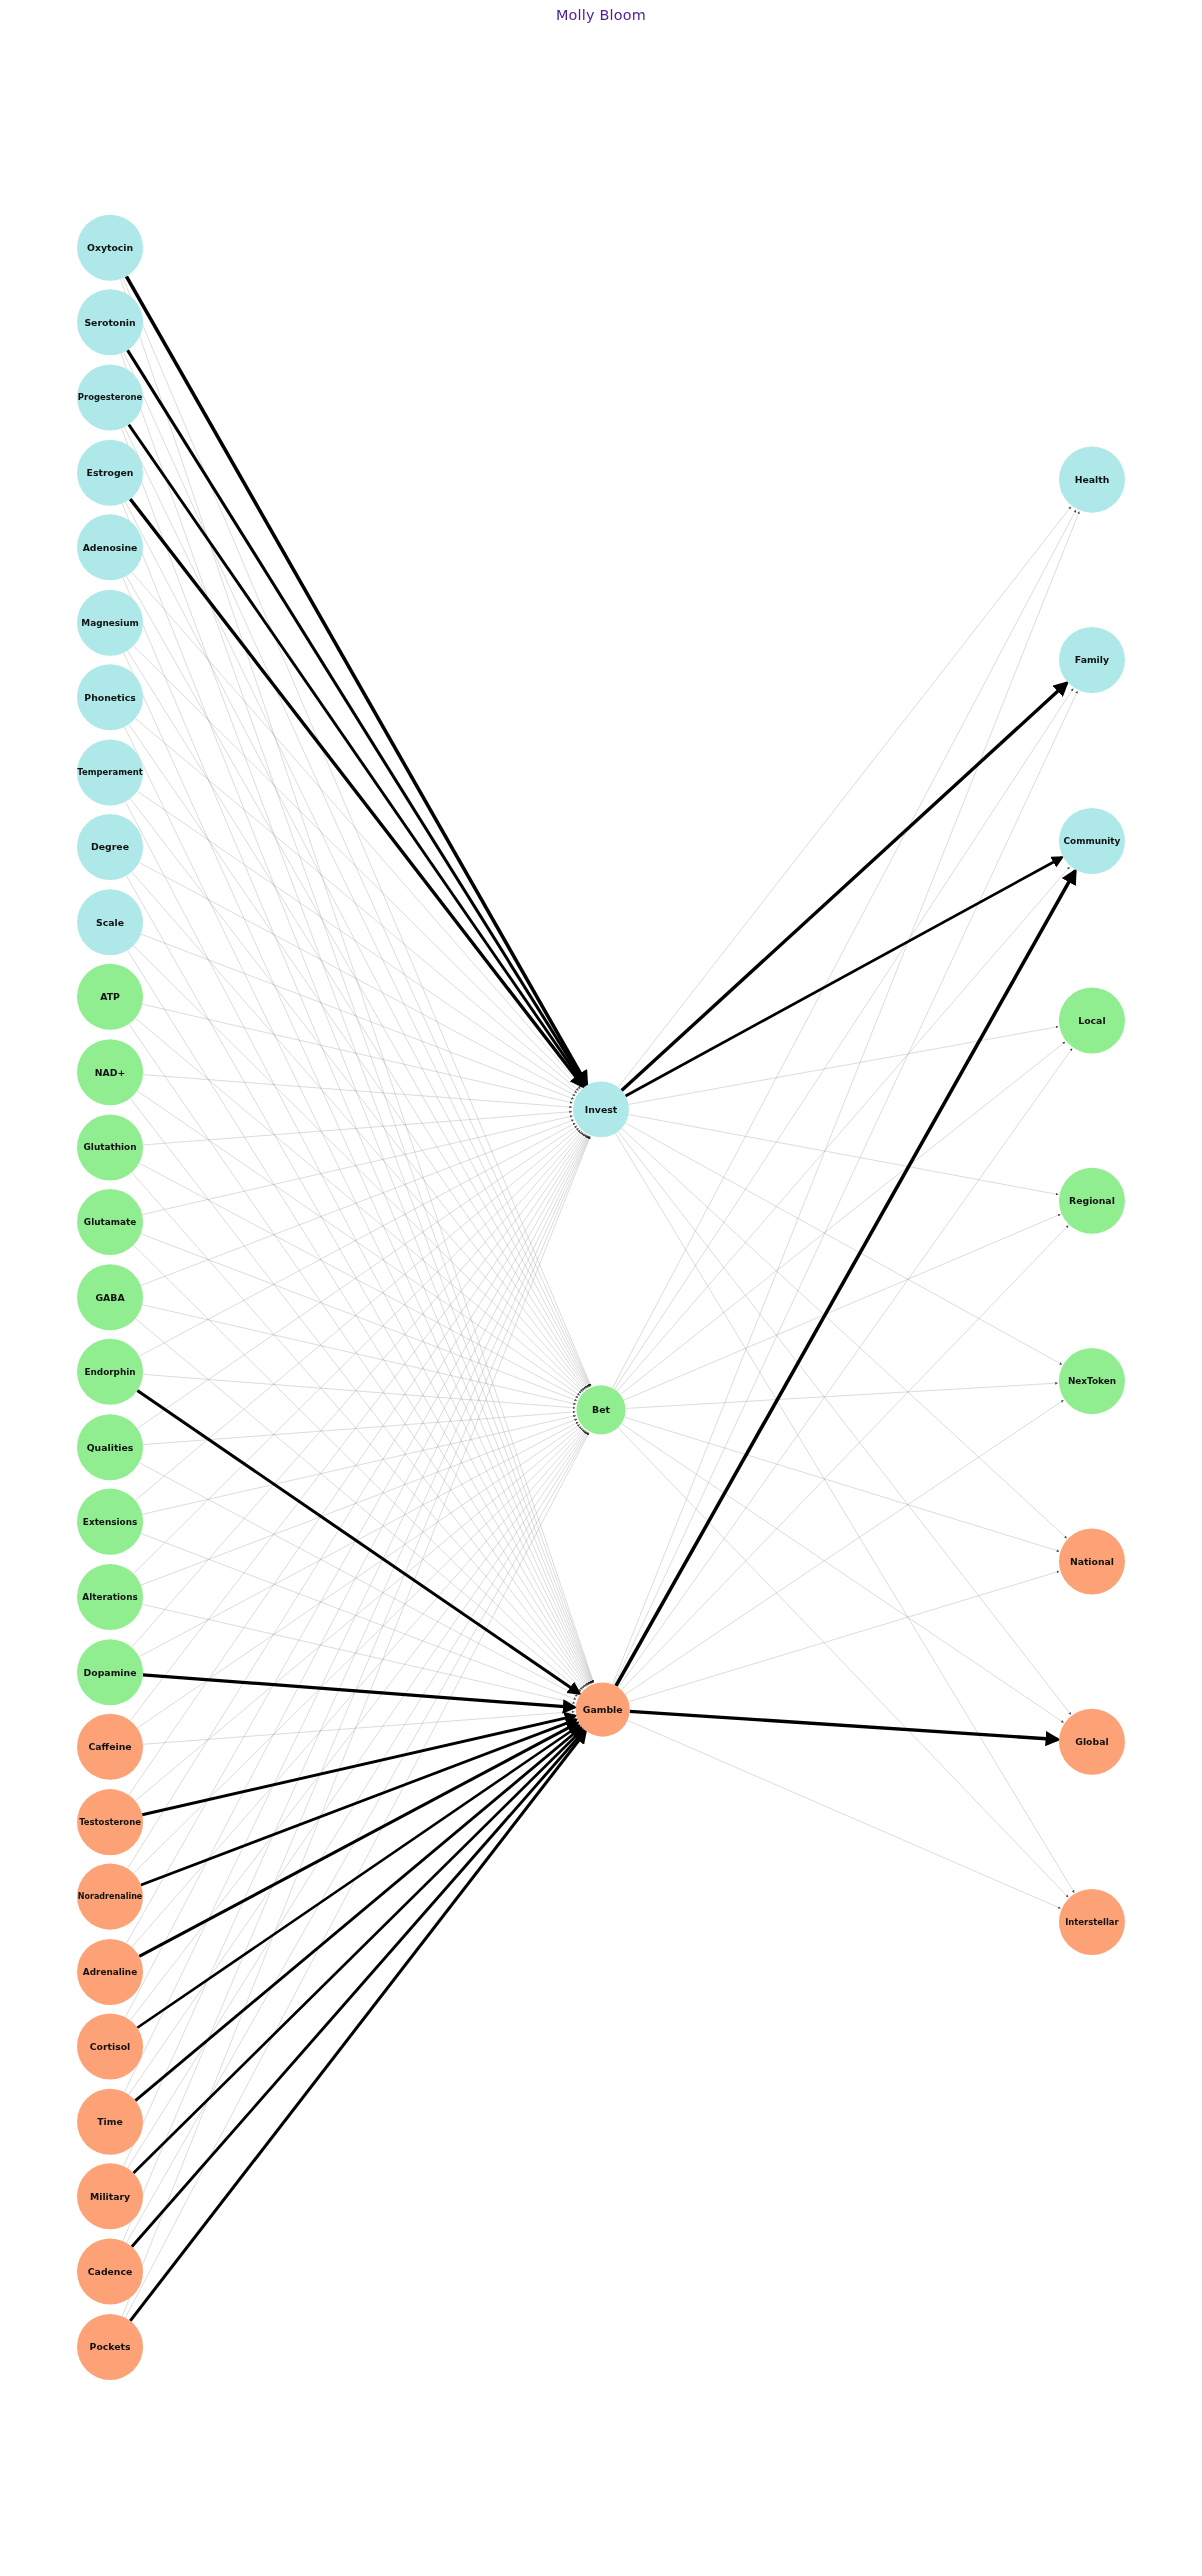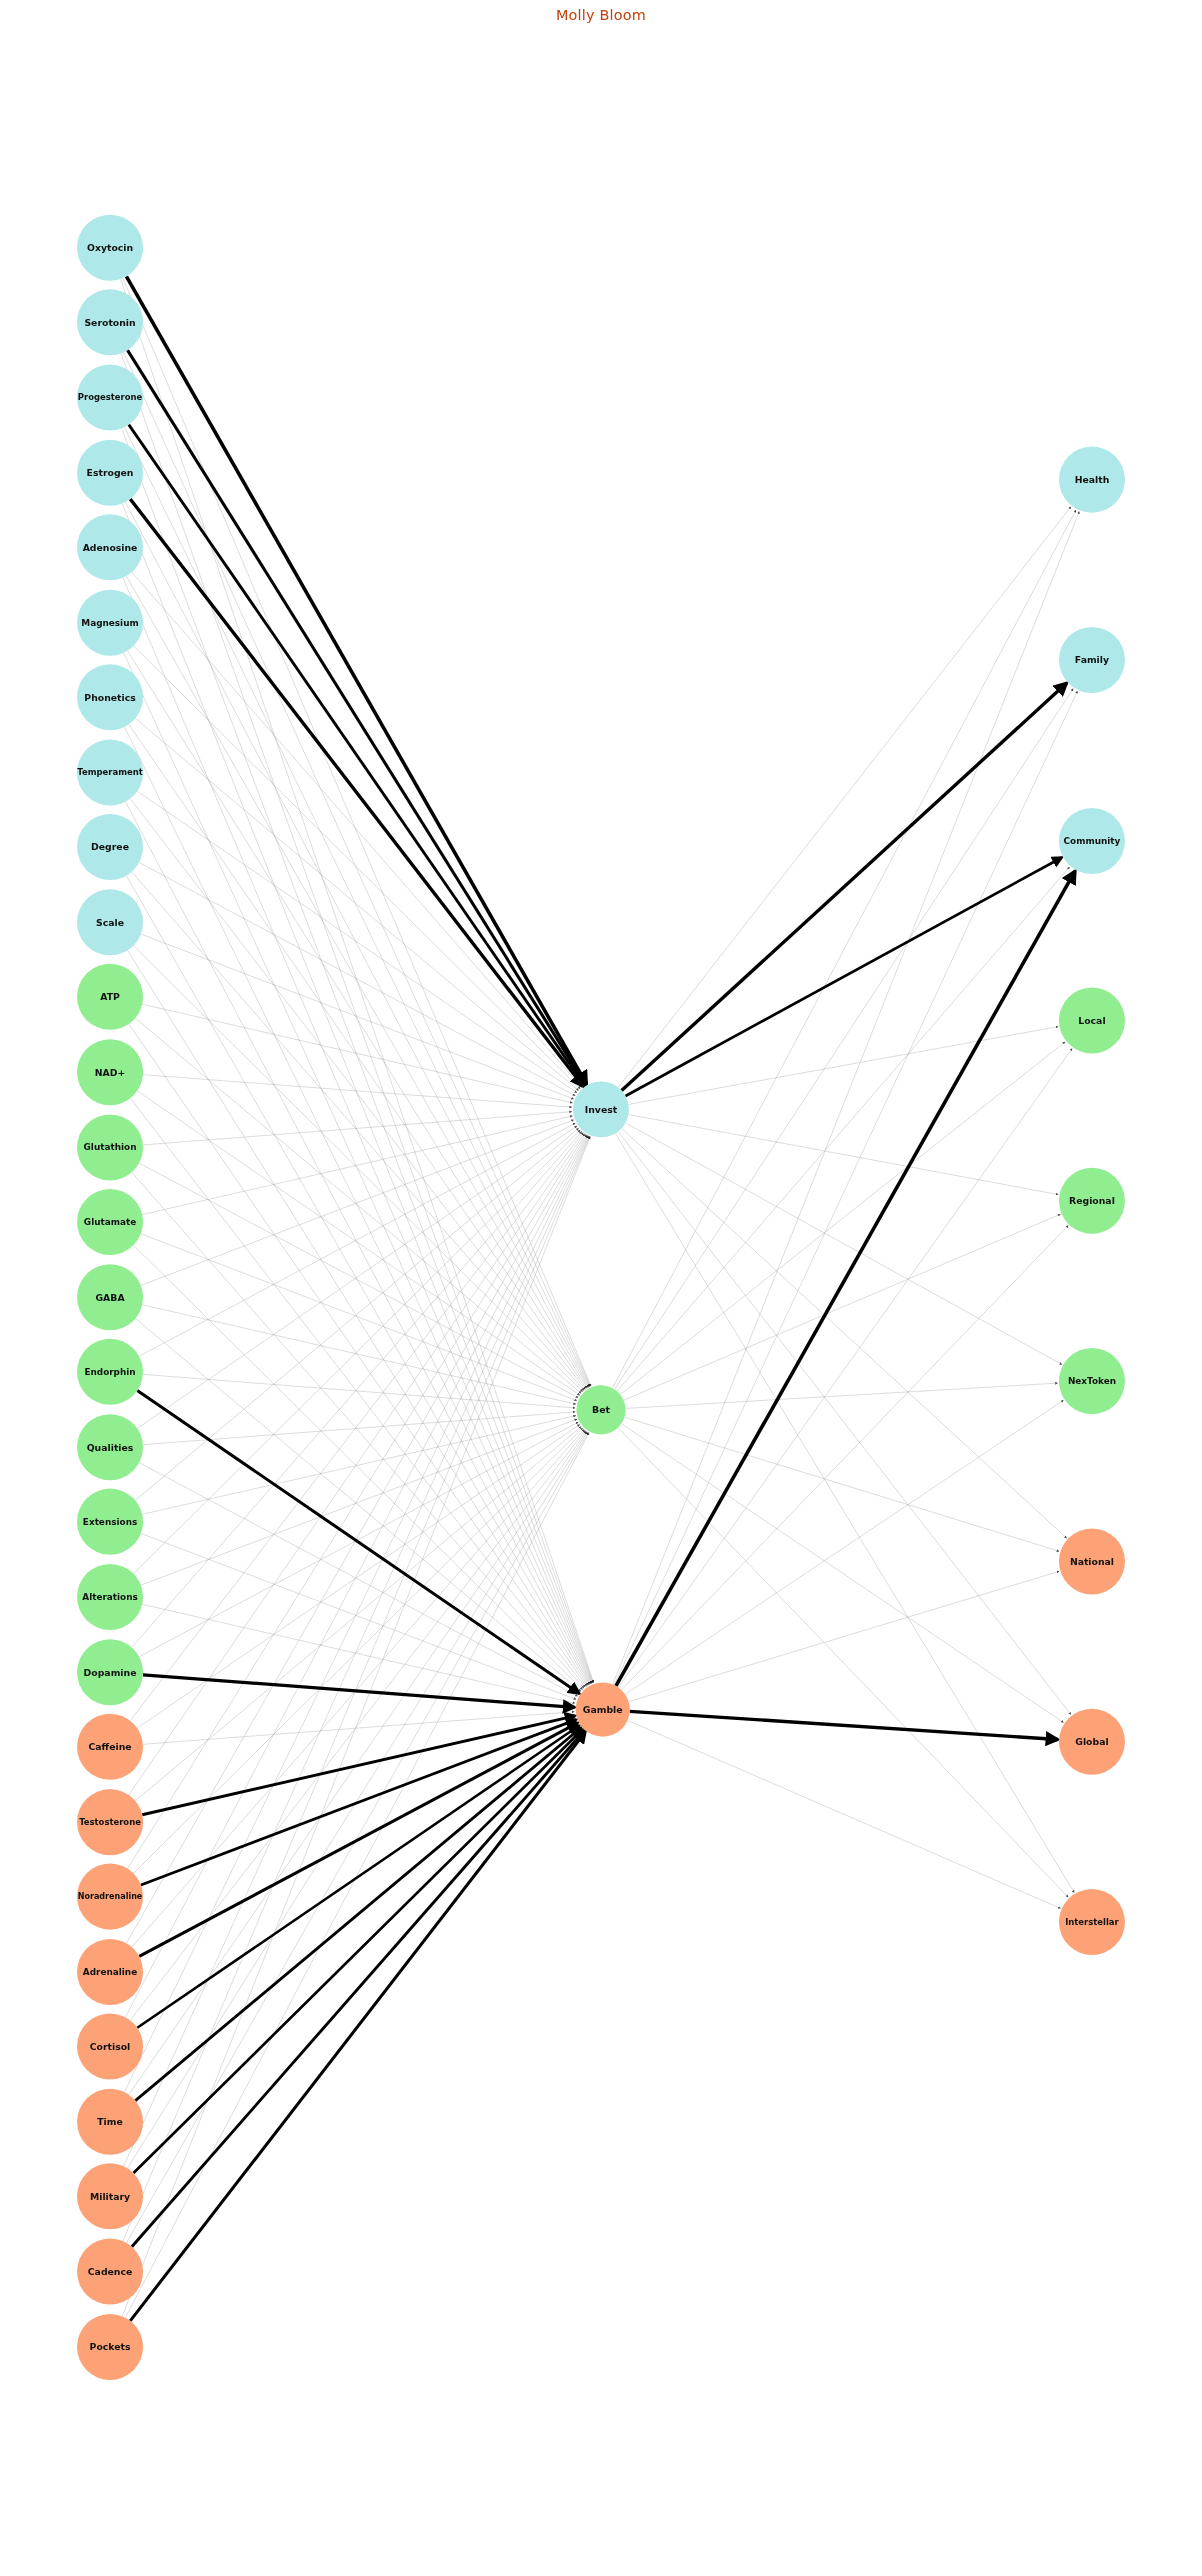--- a/index.html
+++ b/index.html
@@ -18,21 +18,21 @@
     overflow: hidden;
   }
   #title {
     position: absolute;
     top: 6.8px;
     left: 0;
     width: 1202px;
     text-align: center;
     font-family: "DejaVu Sans", sans-serif;
     font-size: 14.4px;
-    color: #c2410c;
+    color: #4c1d95;
     font-weight: 400;
     letter-spacing: 0.2px;
   }
   #graph {
     position: absolute;
     top: 0;
     left: 0;
     width: 1202px;
     height: 2576px;
   }

